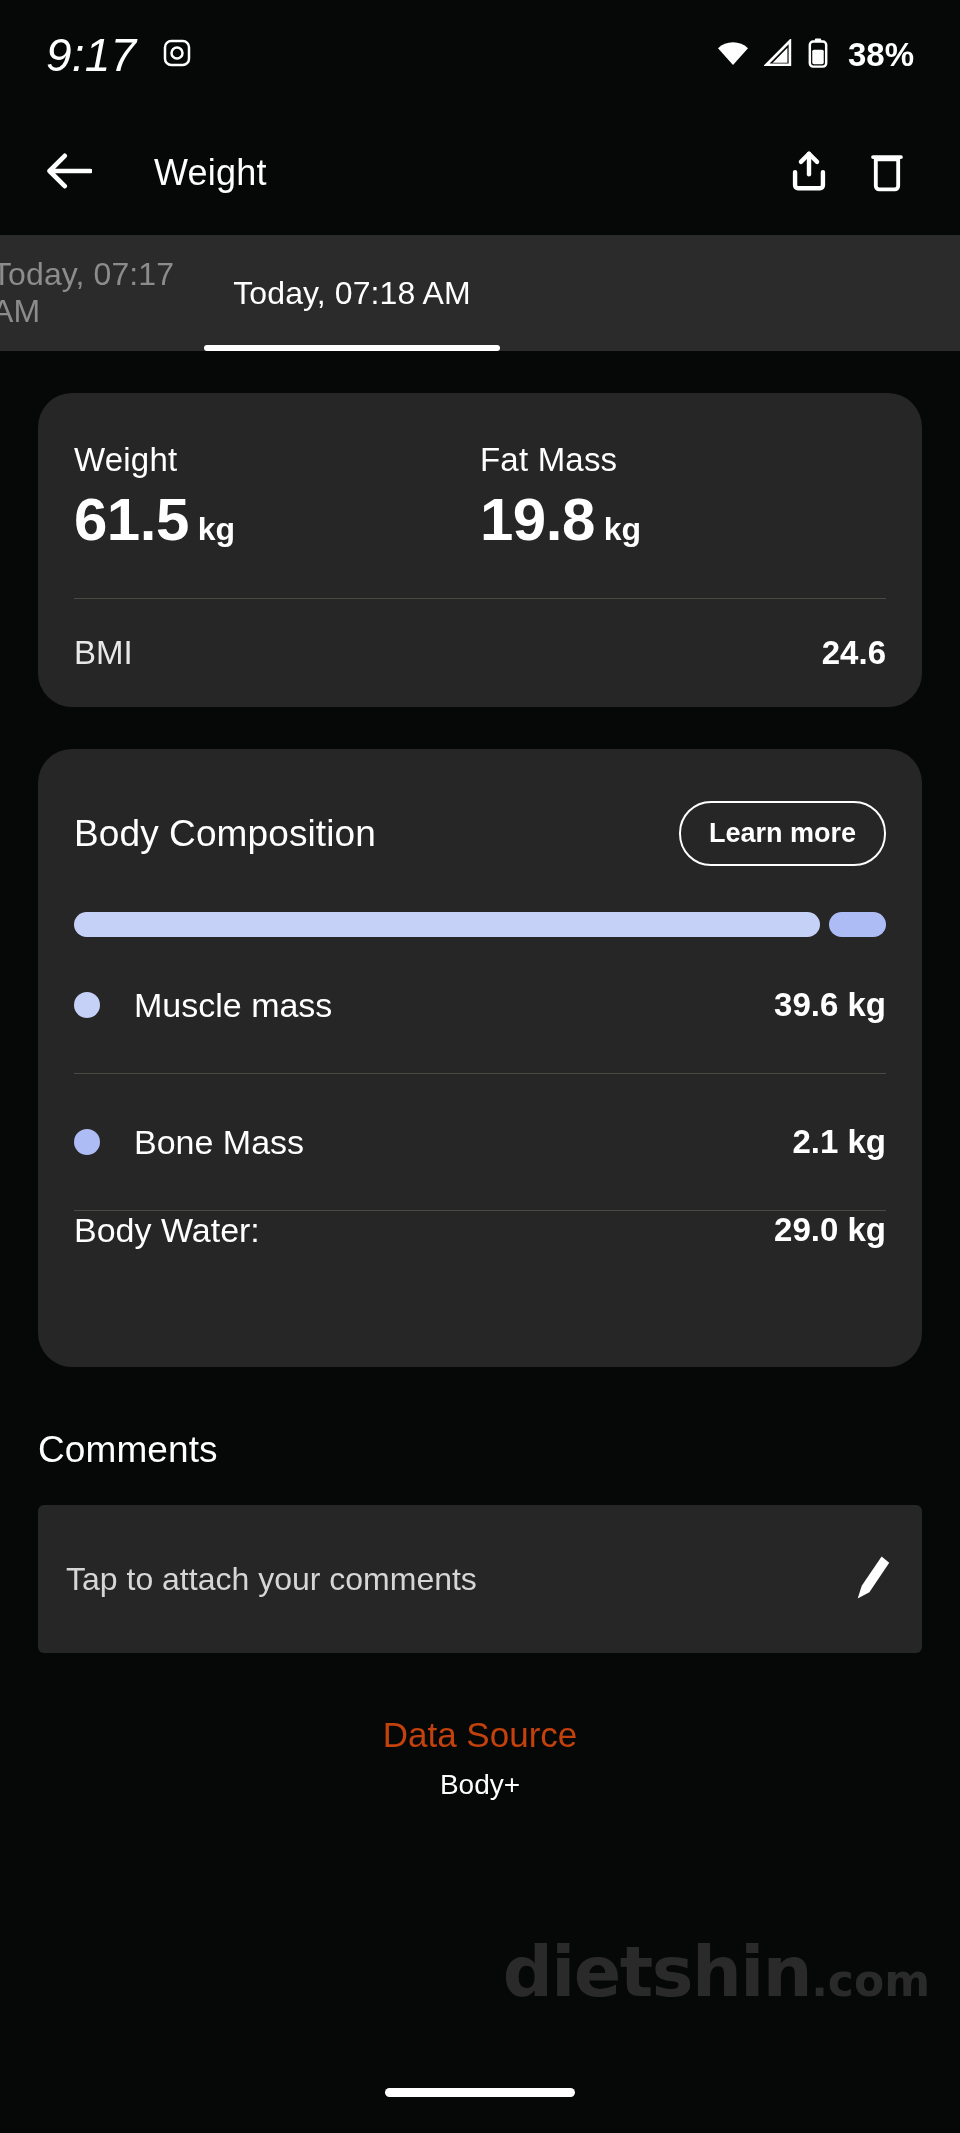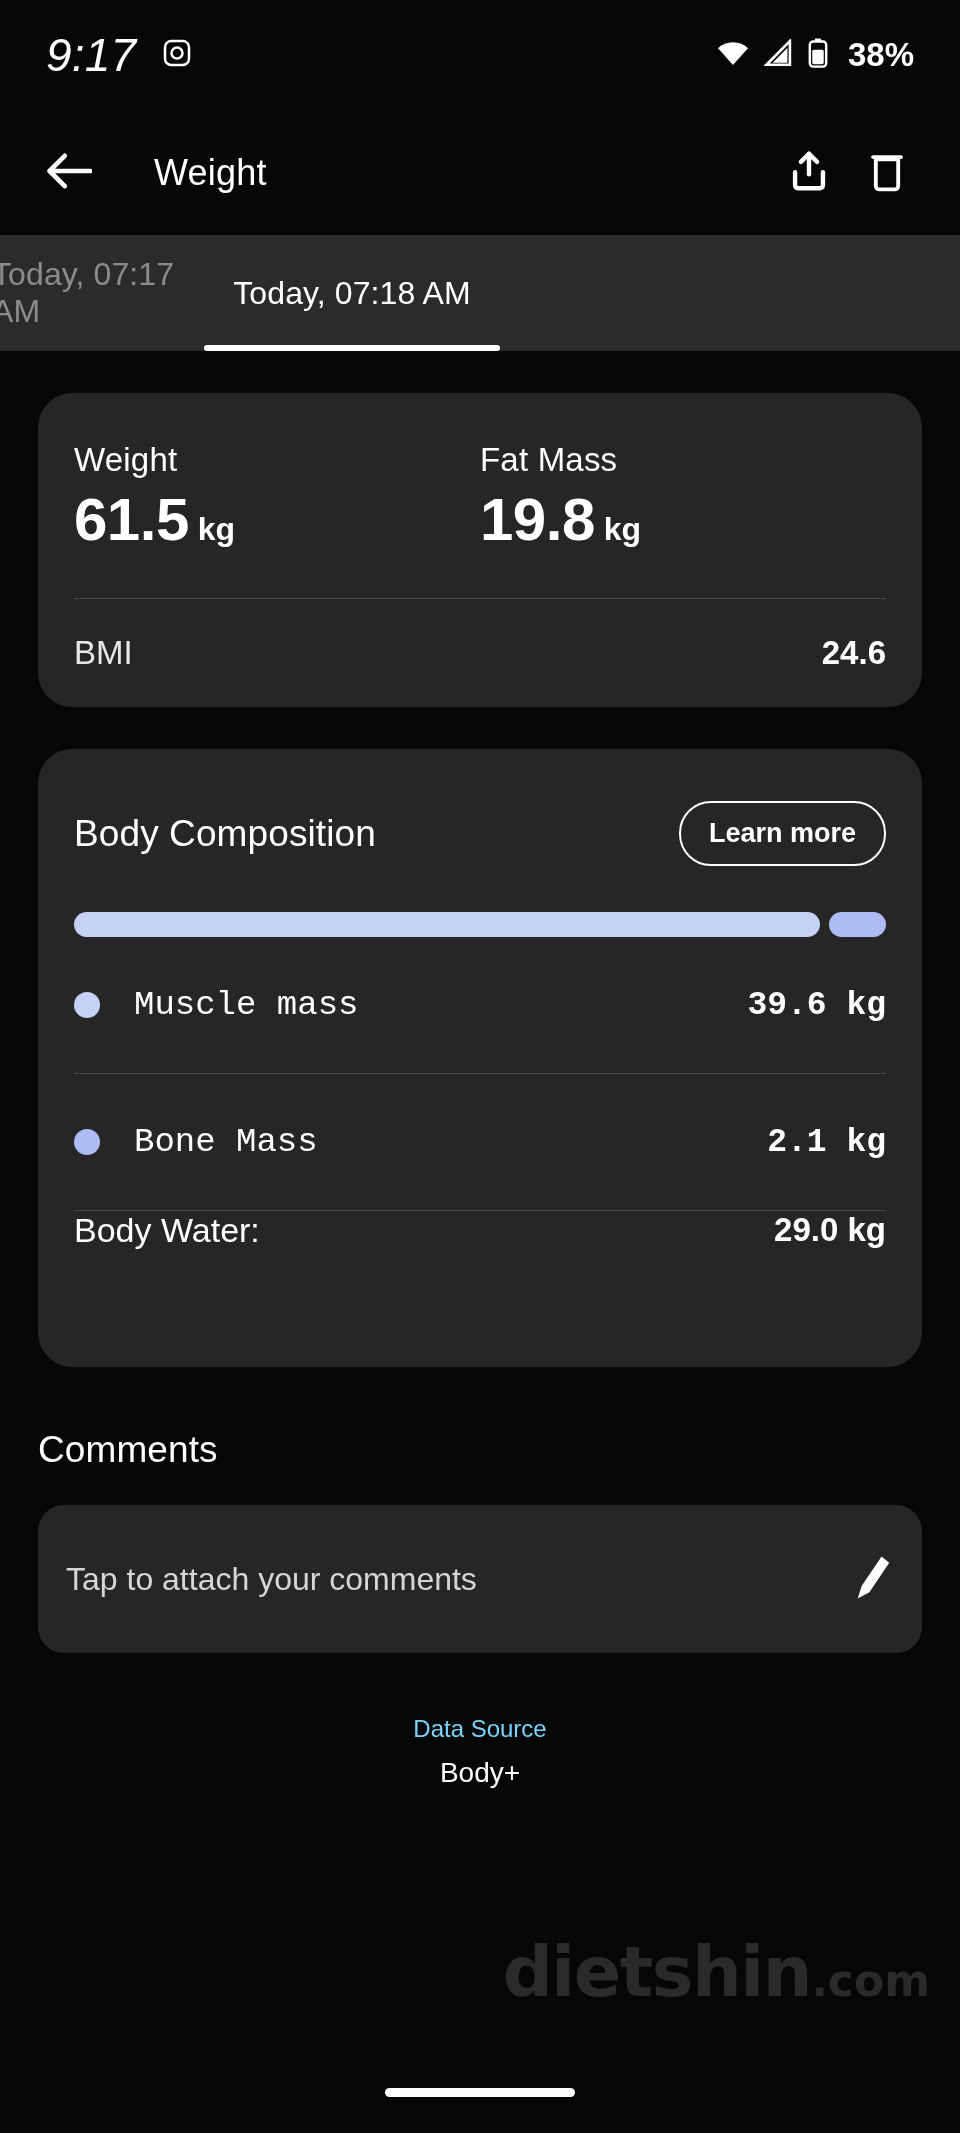--- a/index.html
+++ b/index.html
@@ -90,21 +90,21 @@
   .learn-more {
     border:2px solid #ffffff; border-radius:32px; color:#ffffff;
     font-size:27px; font-weight:700; padding:15px 28px; cursor:pointer;
     background:transparent; white-space:nowrap;
   }
 
   .bar-wrap { display:flex; align-items:center; gap:9px; margin-top:46px; }
   .bar-seg { height:25px; border-radius:13px; }
 
   .legend-row {
-    display:flex; align-items:center; height:136px;font-family:Liberation Mono, monospace;
+    display:flex; align-items:center; height:136px;
   }
   .legend-dot {
     width:26px; height:26px; border-radius:50%; flex:none; margin-right:34px;
   }
   .legend-label { font-size:34px; color:#ffffff; flex:1; font-weight:400; }
   .legend-value { font-size:33px; color:#ffffff; font-weight:700; }
   .legend-divider { height:1px; background:#4a4a45; }
 
   .plain-row {
     display:flex; align-items:flex-start; justify-content:space-between;
@@ -112,29 +112,29 @@
   }
   .plain-label { font-size:34px; color:#ffffff; font-weight:400; }
   .plain-value { font-size:33px; color:#ffffff; font-weight:700; }
 
   
   .section-title {
     font-size:37px; color:#ffffff; font-weight:400;
     margin:62px 0 0 0; padding-left:0; letter-spacing:.1px;
   }
   .comment-box {
-    background:#262626; border-radius:26px; margin-top:34px;
+    background:#262626; border-radius:6px; margin-top:34px;
     height:148px; display:flex; align-items:center;
     justify-content:space-between; padding:0 32px 0 28px; cursor:text;
   }
   .comment-placeholder { font-size:32px; color:#d6d6d6; font-weight:400; }
 
   
   .datasource { text-align:center; margin-top:62px; }
-  .ds-title { font-size:24px; color:#7dd3fc; font-weight:400; }
+  .ds-title { font-size:35px; color:#c2410c; font-weight:400; }
   .ds-value { font-size:28px; color:#ffffff; font-weight:400; margin-top:14px; }
 
   
   .watermark {
     position:absolute; right:30px; bottom:120px;
     font-size:70px; font-weight:800; color:#2a2a2a;
     letter-spacing:-1.5px; font-family:"DejaVu Sans", sans-serif;
   }
   .watermark .dot { font-size:44px; font-weight:700; letter-spacing:0; }
 

